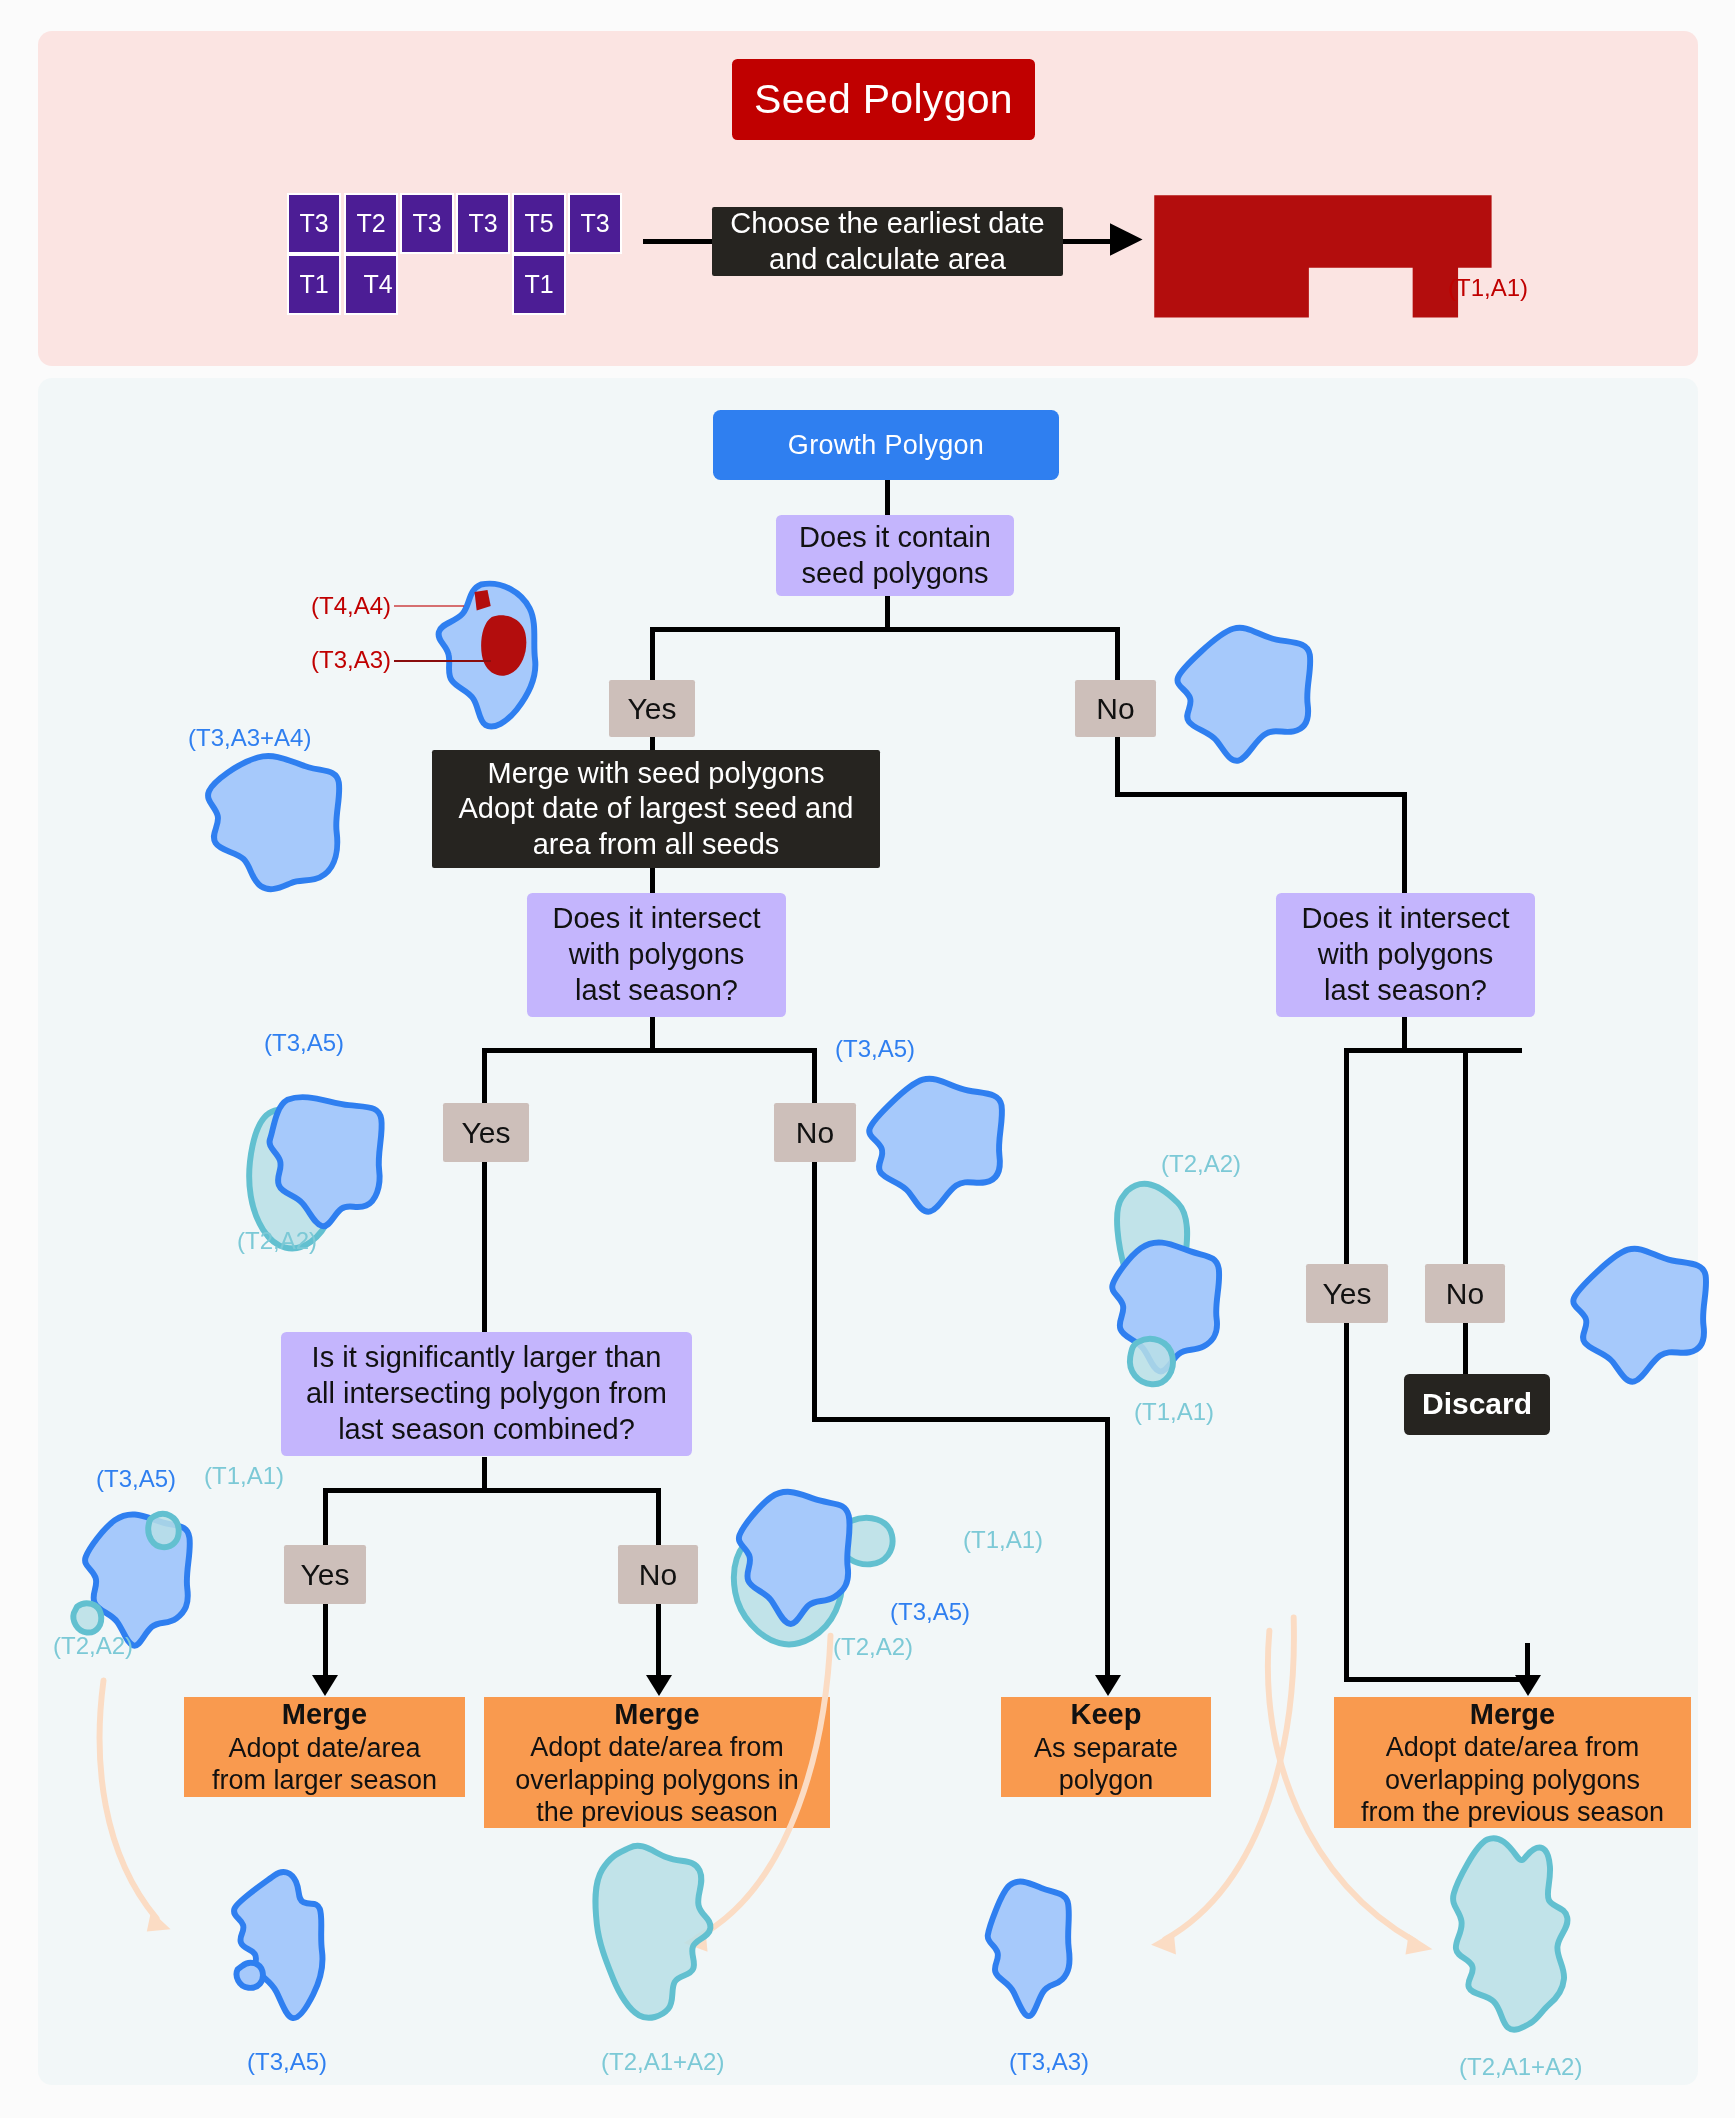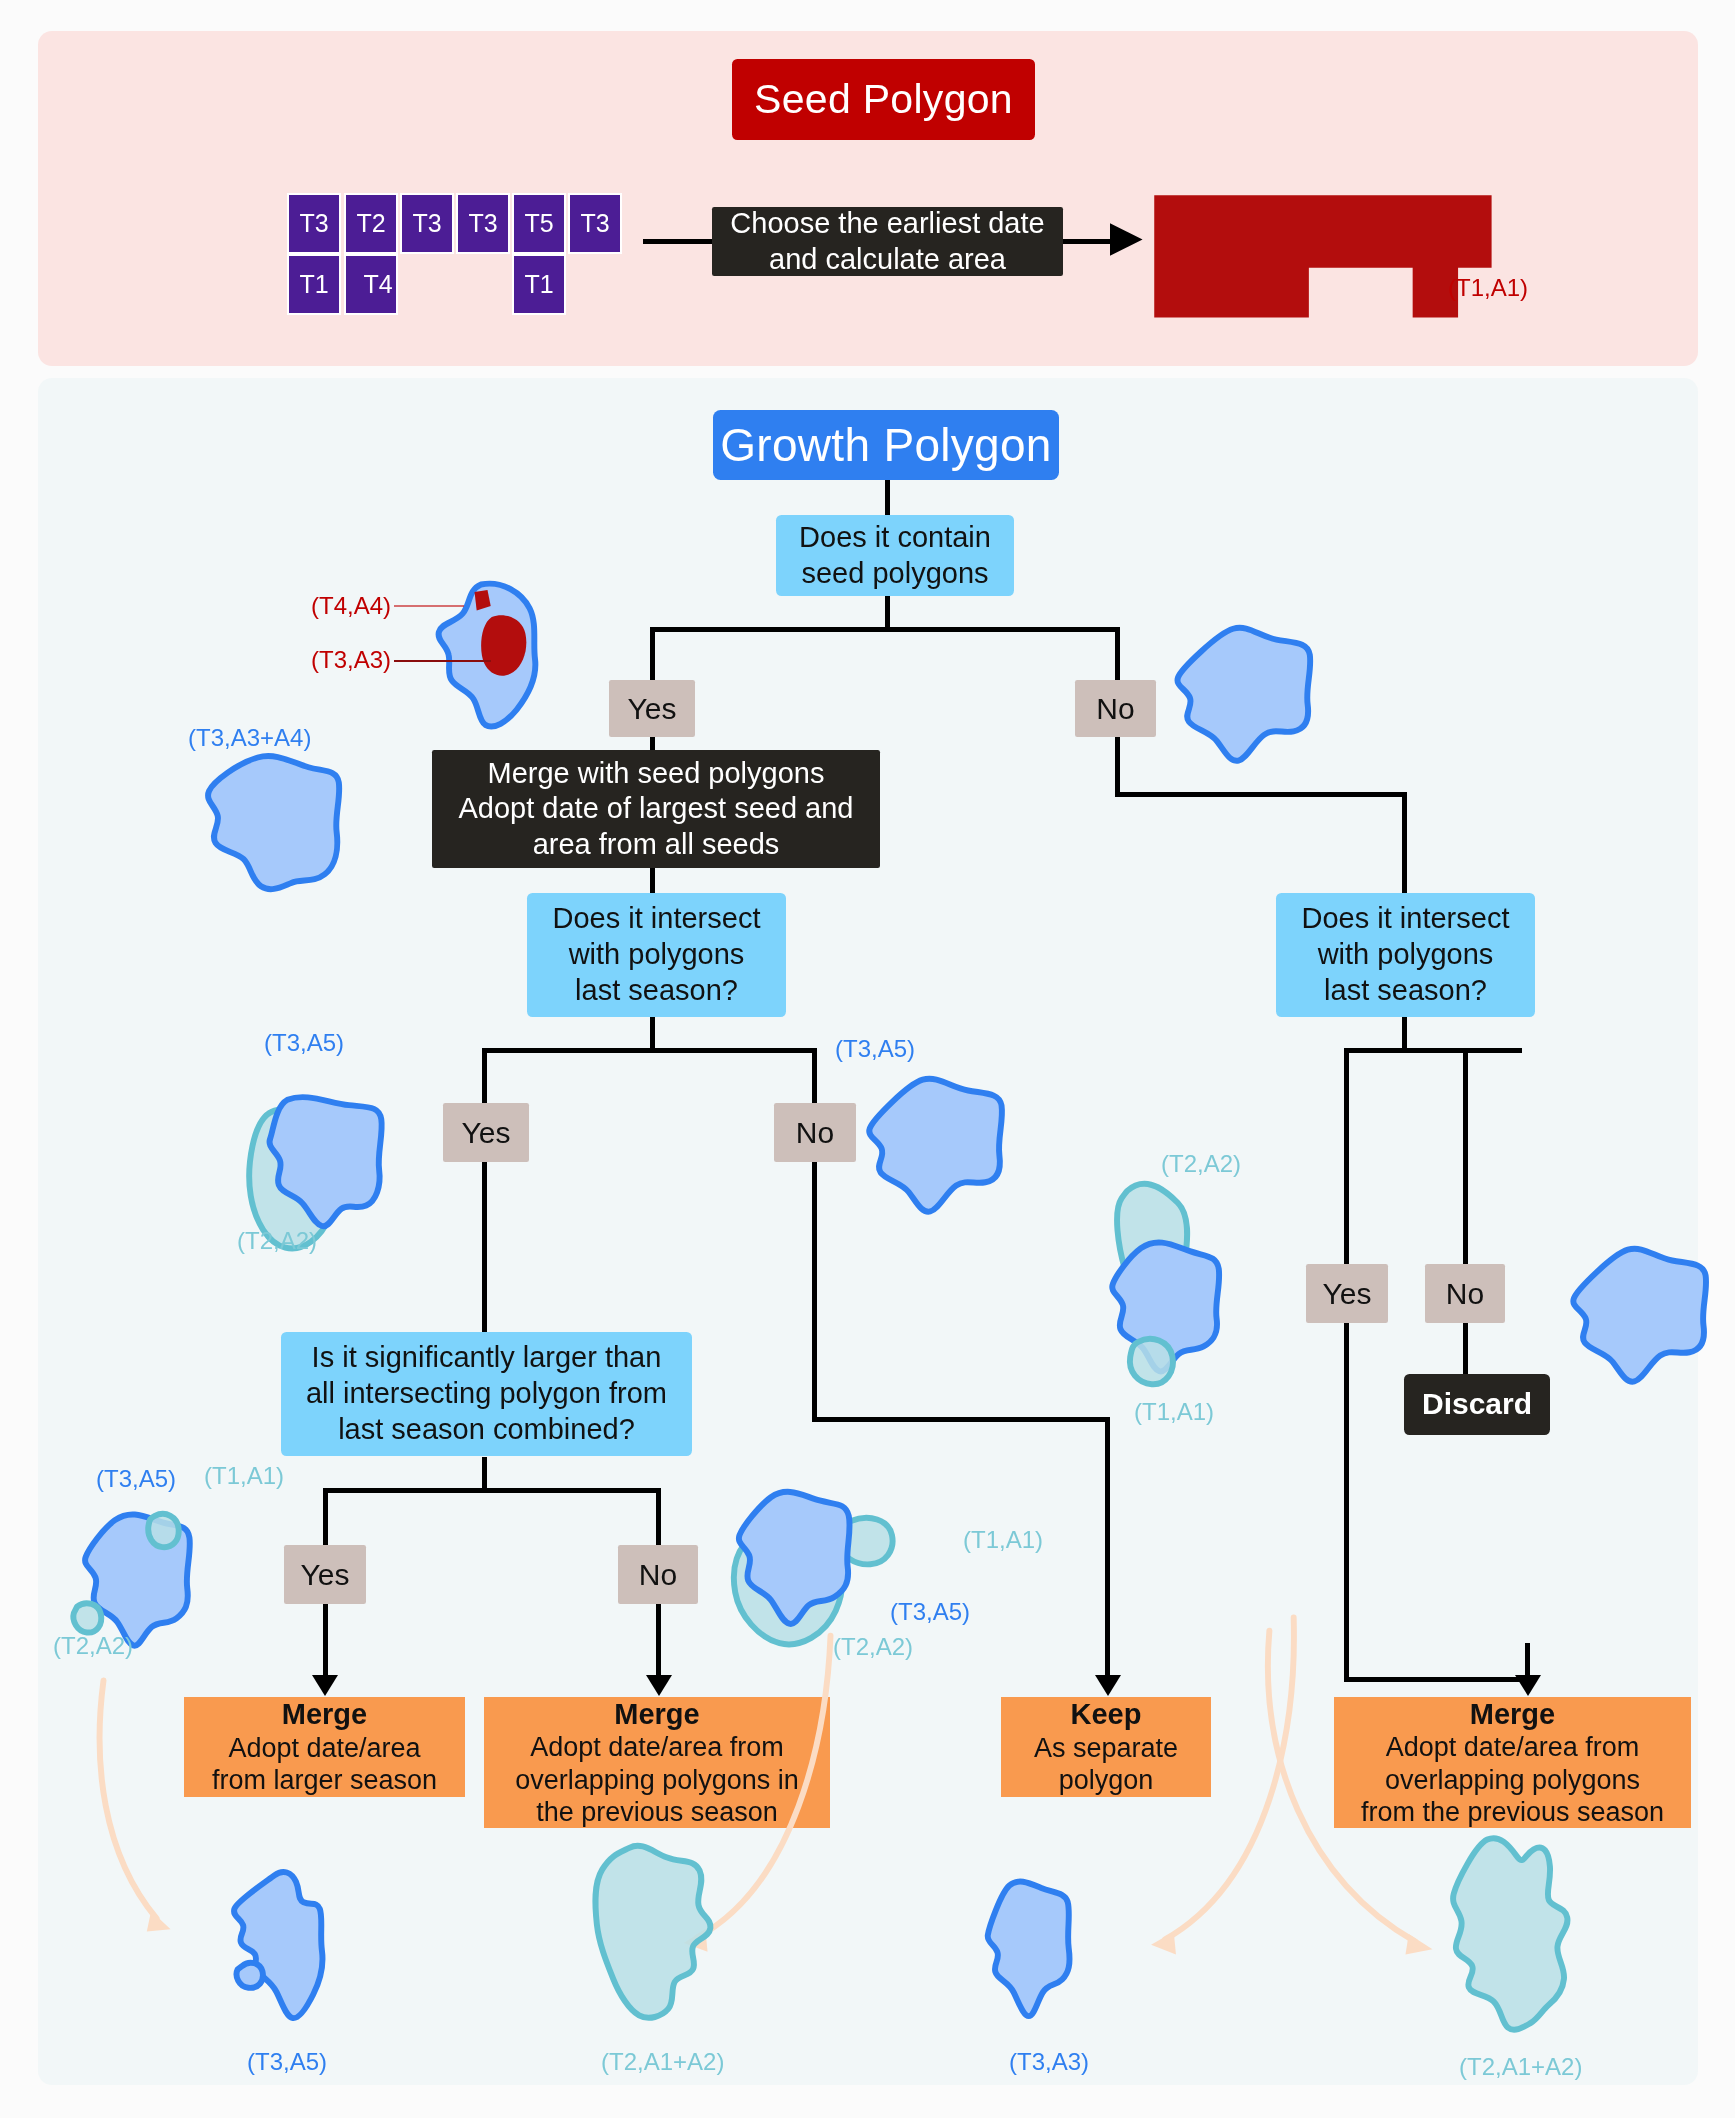--- a/index.html
+++ b/index.html
@@ -6,29 +6,29 @@
   body{font-family:"Liberation Sans",sans-serif;}
   #page{position:relative;width:1736px;height:2119px;background:#fbfbfb;overflow:hidden;}
 
   .panel{position:absolute;border-radius:14px;}
   #seed-panel{left:38px;top:31px;width:1660px;height:335px;background:#fbe4e2;}
   #growth-panel{left:38px;top:378px;width:1660px;height:1707px;background:#f2f7f8;}
 
   .title-box{position:absolute;display:flex;align-items:center;justify-content:center;
     color:#fff;border-radius:5.4px;font-weight:400;letter-spacing:0.3px;}
   #seed-title{left:732px;top:59px;width:303px;height:81px;background:#c00000;font-size:41px;}
-  #growth-title{left:713px;top:410px;width:346px;height:70px;background:#2f7ff0;font-size:46px;border-radius:7.6px;}
+  #growth-title{left:713px;top:410px;width:346px;height:70px;background:#2f7ff0;font-size:27px;border-radius:7.6px;}
 
   .dark-box{position:absolute;background:#262420;color:#fff;display:flex;flex-direction:column;
     align-items:center;justify-content:center;text-align:center;line-height:1.22;}
   #choose-box{left:712px;top:207px;width:351px;height:69px;font-size:29px;border-radius:2.2px;}
   #merge-seed-box{left:432px;top:750px;width:448px;height:118px;font-size:29px;border-radius:2.2px;}
   #discard-box{left:1404px;top:1374px;width:146px;height:61px;font-size:30px;font-weight:bold;border-radius:5.4px;}
 
-  .q-box{position:absolute;background:#7dd3fc;color:#111;display:flex;flex-direction:column;
+  .q-box{position:absolute;background:#c4b5fd;color:#111;display:flex;flex-direction:column;
     align-items:center;justify-content:center;text-align:center;line-height:1.24;font-size:29px;border-radius:5.4px;}
   #q-contain{left:776px;top:515px;width:238px;height:81px;}
   #q-int-left{left:527px;top:893px;width:259px;height:124px;}
   #q-int-right{left:1276px;top:893px;width:259px;height:124px;}
   #q-larger{left:281px;top:1332px;width:411px;height:124px;}
 
   .yn{position:absolute;background:#cdbfba;color:#111;display:flex;align-items:center;
     justify-content:center;font-size:30px;border-radius:2.2px;}
 
   .act-box{position:absolute;background:#f99a4f;color:#111;display:flex;flex-direction:column;

